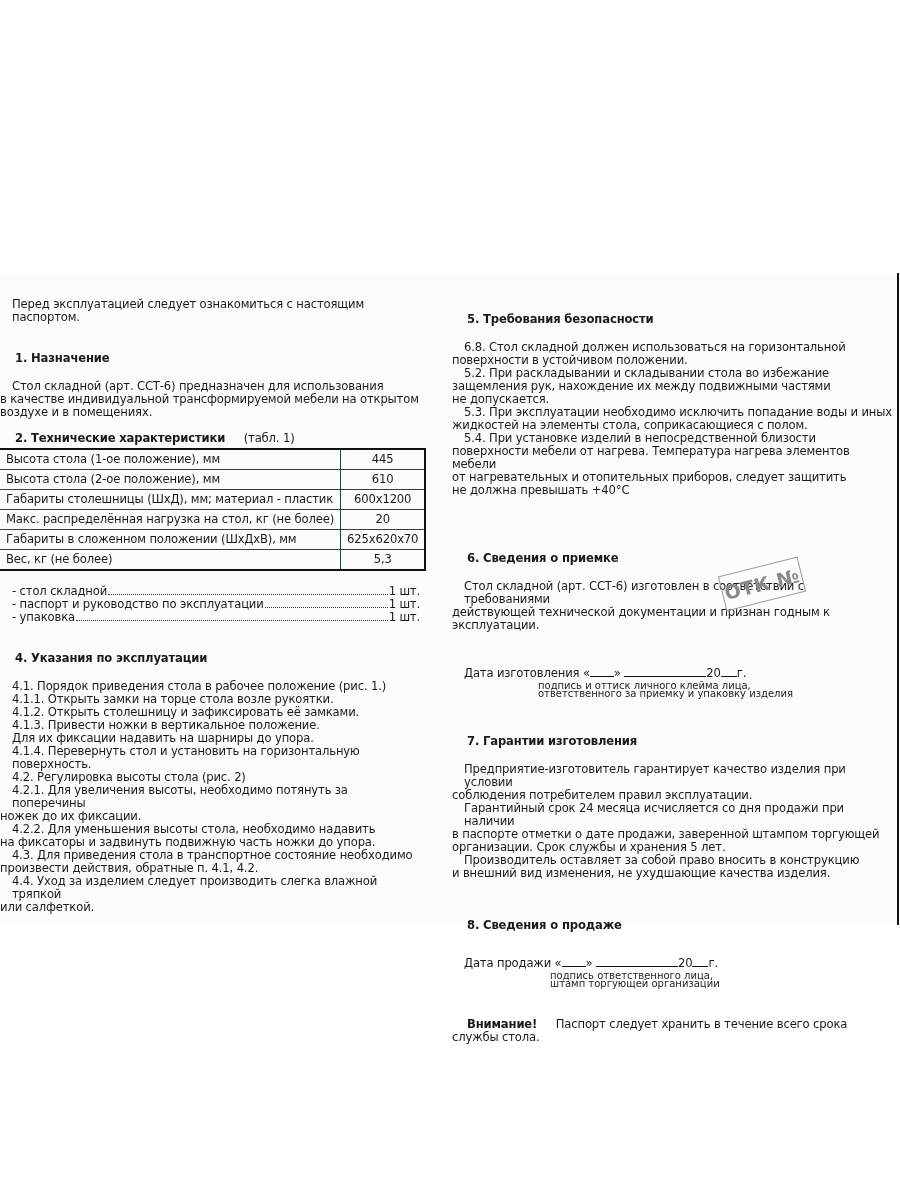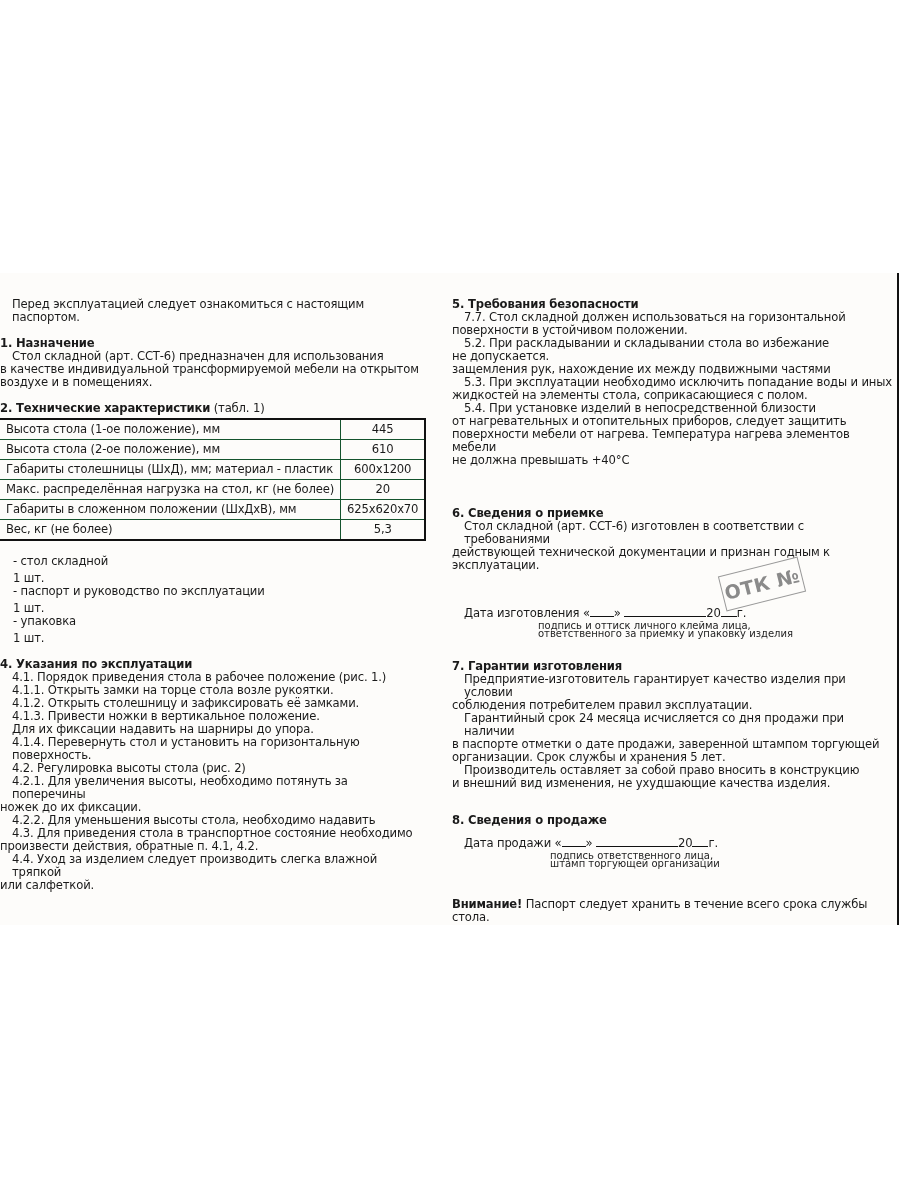--- a/index.html
+++ b/index.html
@@ -9,33 +9,33 @@
     }
     .sheet {
       position: absolute; left: 0; top: 273px; width: 897px; height: 652px;
       background: #fdfcfa; border-right: 2px solid #111;
     }
     .col { position: absolute; font-size: 11.6px; line-height: 13px; letter-spacing: -0.15px; }
     .col-left { left: 0; top: 298px; width: 420px; }
     .col-right { left: 452px; top: 298px; width: 440px; }
     p { margin: 0; }
     .intro { padding-left: 12px; }
-    .h { font-weight: bold; margin: 0; }
+    .h { font-weight: bold; margin: 15px; }
     .ind2 { padding-left: 12px; }
     .gap-s { height: 13px; }
     .gap-m { height: 14px; }
     table.spec {
       border-collapse: collapse; margin-top: 3px; width: 414px; margin-left: -2px;
       border: 2px solid #111;
     }
     table.spec td {
       border: 1px solid #14532d; height: 19px; padding: 0 6px; font-size: 11.6px; white-space: nowrap;
     }
     table.spec td.val { text-align: center; width: 88px; }
-    .kit-row { display: flex; align-items: baseline; padding-left: 12px; flex-direction: column; }
+    .kit-row { display: flex; align-items: baseline; padding-left: 12px; }
     .kit-row .dots { flex: 1; border-bottom: 1px dotted #333; margin: 0 1px 3px 1px; }
     .sign-line { padding-left: 12px; white-space: nowrap; }
     .blank { display: inline-block; border-bottom: 1px solid #111; height: 10px; vertical-align: baseline; }
     .small {
       font-size: 10px; line-height: 8px; color: #222; letter-spacing: 0;
     }
     .stamp {
       position: absolute; left: 721px; top: 566px; width: 80px; height: 34px;
       border: 1.5px solid #999; transform: rotate(-14deg);
       color: #8a8a8a; font-weight: bold; font-size: 19px; line-height: 34px; text-align: center;
@@ -112,40 +112,41 @@
       <p class="ind2">4.1. Порядок приведения стола в рабочее положение (рис. 1.)</p>
       <p class="ind2">4.1.1. Открыть замки на торце стола возле рукоятки.</p>
       <p class="ind2">4.1.2. Открыть столешницу и зафиксировать её замками.</p>
       <p class="ind2">4.1.3. Привести ножки в вертикальное положение.</p>
       <p class="ind2">Для их фиксации надавить на шарниры до упора.</p>
       <p class="ind2">4.1.4. Перевернуть стол и установить на горизонтальную поверхность.</p>
       <p class="ind2">4.2. Регулировка высоты стола (рис. 2)</p>
       <p class="ind2">4.2.1. Для увеличения высоты, необходимо потянуть за поперечины</p>
       <p>ножек до их фиксации.</p>
       <p class="ind2">4.2.2. Для уменьшения высоты стола, необходимо надавить</p>
+      <p>на фиксаторы и задвинуть подвижную часть ножки до упора.</p>
       <p class="ind2">4.3. Для приведения стола в транспортное состояние необходимо</p>
       <p>произвести действия, обратные п. 4.1, 4.2.</p>
       <p class="ind2">4.4. Уход за изделием следует производить слегка влажной тряпкой</p>
       <p>или салфеткой.</p>
     </div>
 </div>
 
 <div class="col col-right">
   <p class="h">5. Требования безопасности</p>
   <div id="s5-lines">
-      <p class="ind2">7.7. Стол складной должен использоваться на горизонтальной</p>
+      <p class="ind2">6.8. Стол складной должен использоваться на горизонтальной</p>
       <p>поверхности в устойчивом положении.</p>
       <p class="ind2">5.2. При раскладывании и складывании стола во избежание</p>
+      <p>защемления рук, нахождение их между подвижными частями</p>
       <p>не допускается.</p>
-      <p>защемления рук, нахождение их между подвижными частями</p>
       <p class="ind2">5.3. При эксплуатации необходимо исключить попадание воды и иных</p>
       <p>жидкостей на элементы стола, соприкасающиеся с полом.</p>
       <p class="ind2">5.4. При установке изделий в непосредственной близости</p>
+      <p>поверхности мебели от нагрева. Температура нагрева элементов мебели</p>
       <p>от нагревательных и отопительных приборов, следует защитить</p>
-      <p>поверхности мебели от нагрева. Температура нагрева элементов мебели</p>
       <p>не должна превышать +40°С</p>
     </div>
   <div style="height:40px"></div>
 
   <p class="h">6. Сведения о приемке</p>
   <p class="ind2">Стол складной (арт. ССТ-6) изготовлен в соответствии с требованиями</p>
   <p>действующей технической документации и признан годным к эксплуатации.</p>
   <div style="height:34px"></div>
 
   <p class="sign-line">

